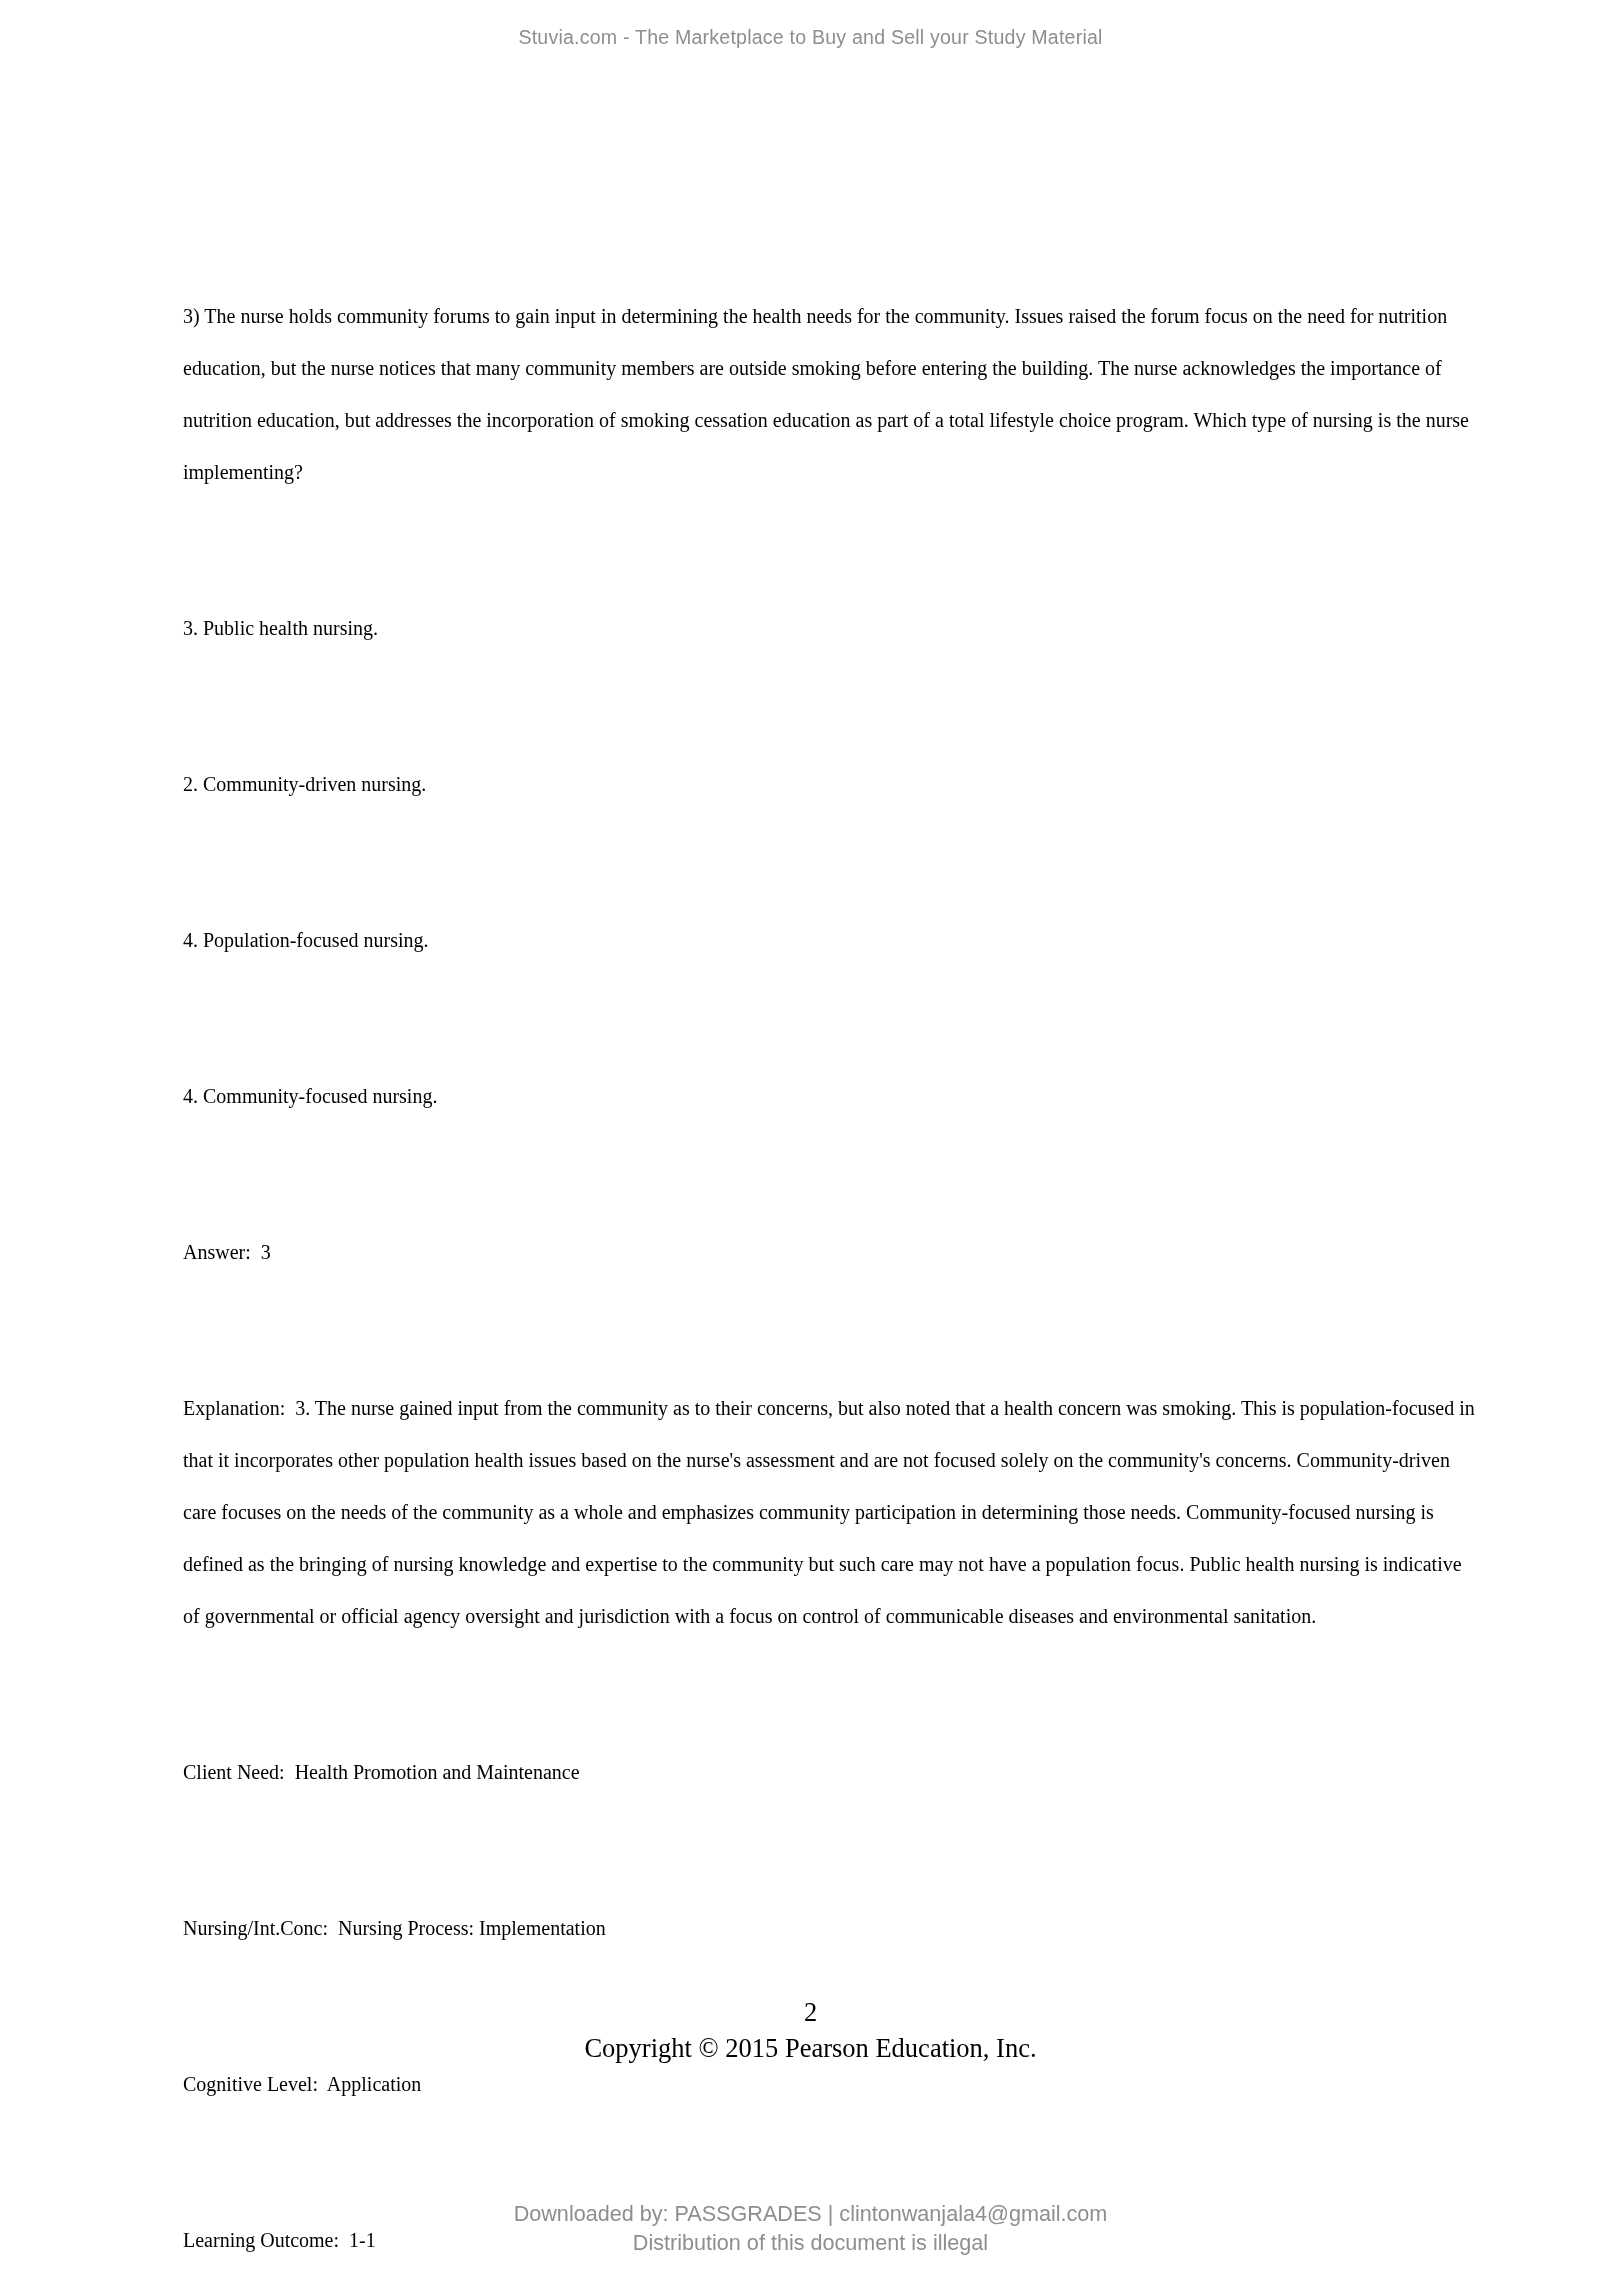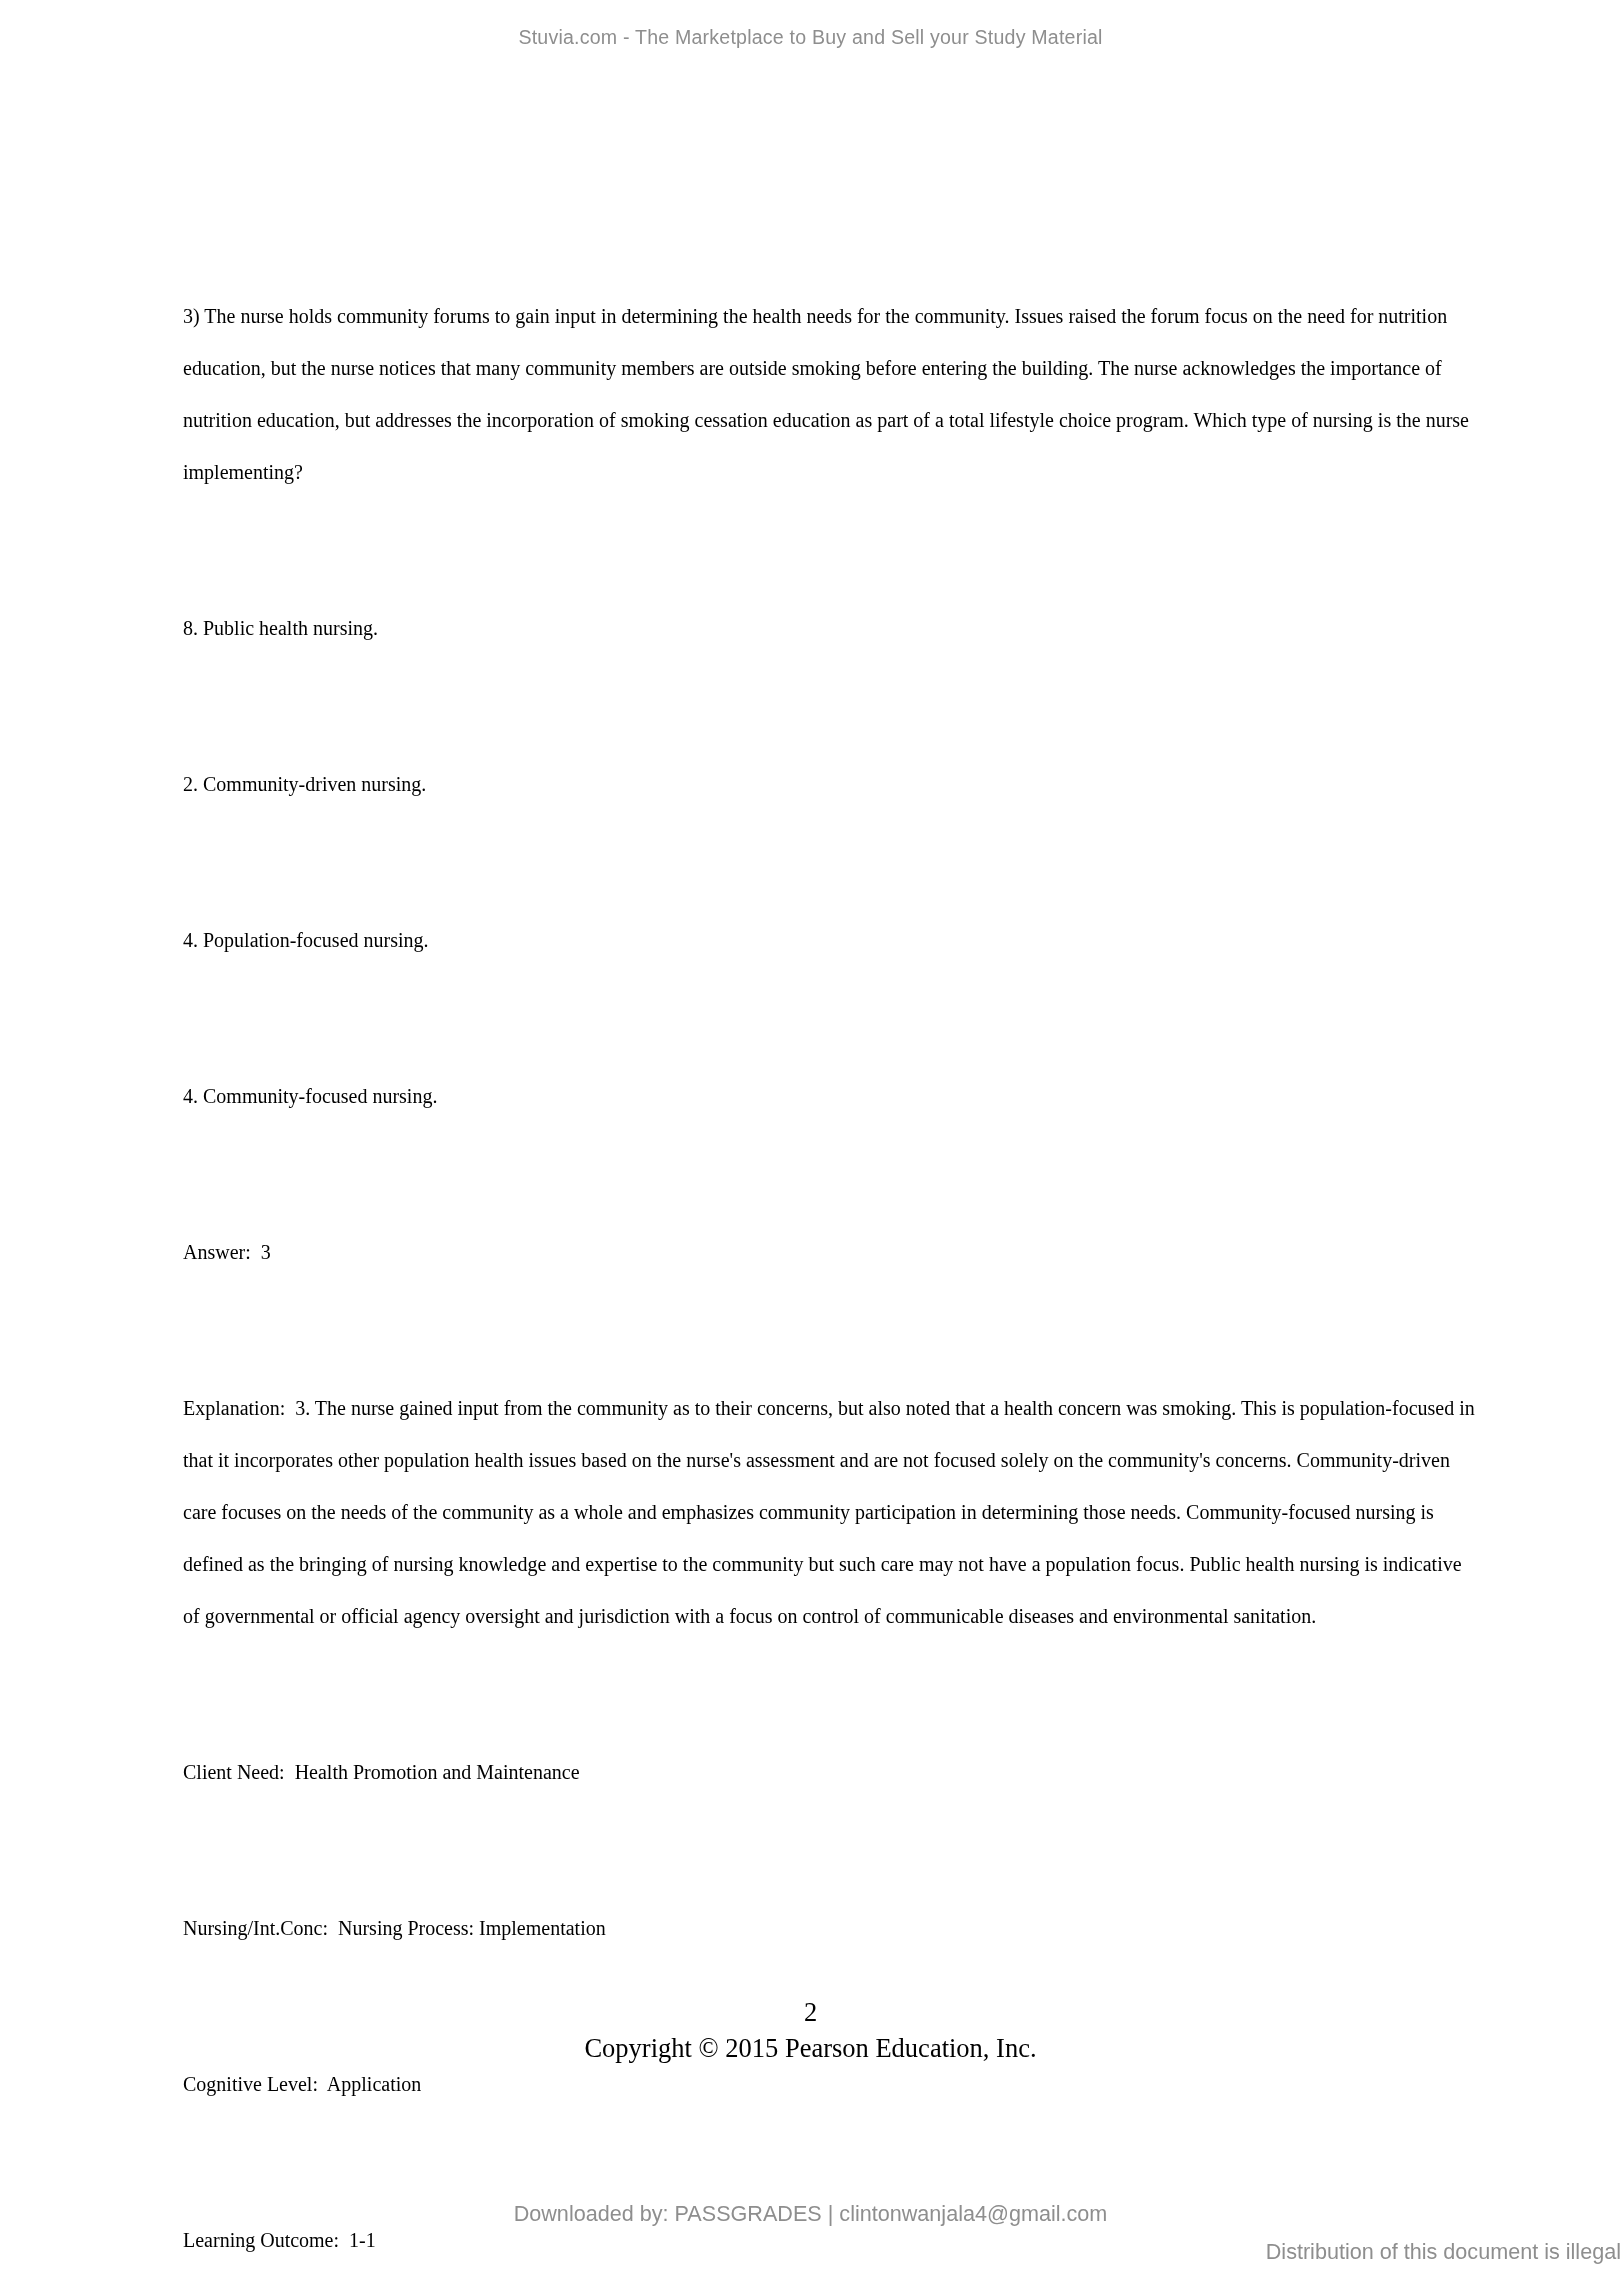--- a/index.html
+++ b/index.html
@@ -54,34 +54,33 @@
     position: absolute;
     top: 2201px;
     left: 0;
     width: 100%;
     text-align: center;
     font-family: Liberation Sans, sans-serif;
     font-size: 21.6px;
     color: #8e8e8e;
   }
   .download-footer .line2 {
-    margin-top: 12px;
-    text-align: right;
+    margin-top: 3px;
   }
 </style>
 </head>
 <body>
 
 <div class="page">
 
   <div class="top-banner">Stuvia.com - The Marketplace to Buy and Sell your Study Material</div>
 
   <div class="content">
     <p>3) The nurse holds community forums to gain input in determining the health needs for the community. Issues raised the forum focus on the need for nutrition education, but the nurse notices that many community members are outside smoking before entering the building. The nurse acknowledges the importance of nutrition education, but addresses the incorporation of smoking cessation education as part of a total lifestyle choice program. Which type of nursing is the nurse implementing?</p>
-    <div>8. Public health nursing.</div>
+    <div>3. Public health nursing.</div>
     <div>2. Community-driven nursing.</div>
     <div>4. Population-focused nursing.</div>
     <div>4. Community-focused nursing.</div>
     <div>Answer:  3</div>
     <p>Explanation:  3. The nurse gained input from the community as to their concerns, but also noted that a health concern was smoking. This is population-focused in that it incorporates other population health issues based on the nurse's assessment and are not focused solely on the community's concerns. Community-driven care focuses on the needs of the community as a whole and emphasizes community participation in determining those needs. Community-focused nursing is defined as the bringing of nursing knowledge and expertise to the community but such care may not have a population focus. Public health nursing is indicative of governmental or official agency oversight and jurisdiction with a focus on control of communicable diseases and environmental sanitation.</p>
     <div>Client Need:  Health Promotion and Maintenance</div>
     <div>Nursing/Int.Conc:  Nursing Process: Implementation</div>
     <div>Cognitive Level:  Application</div>
     <div>Learning Outcome:  1-1</div>
   </div>

